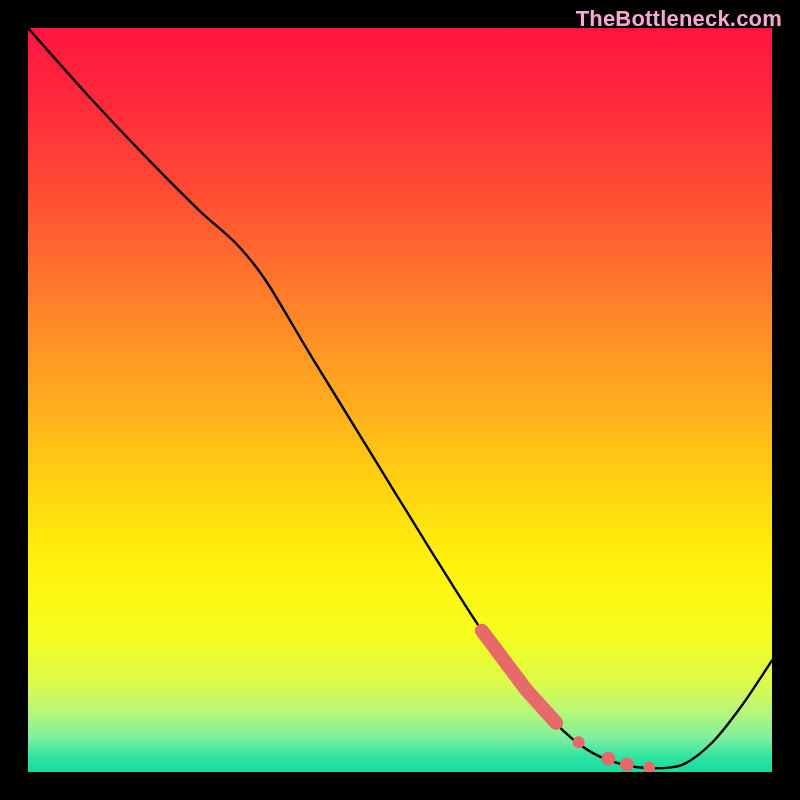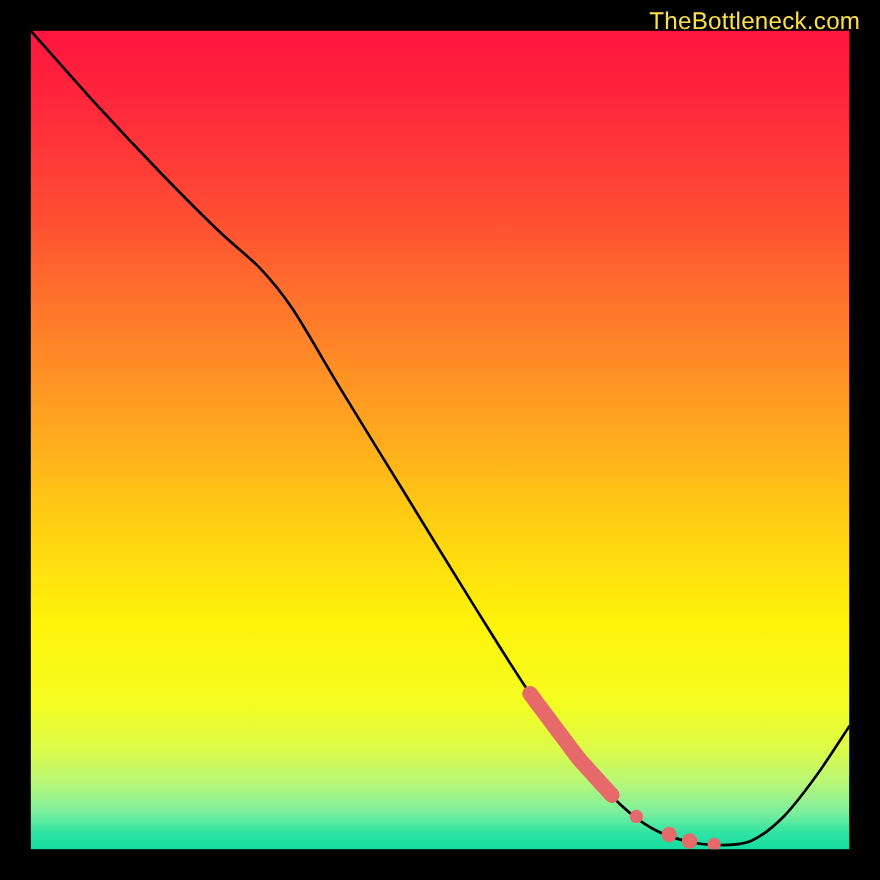--- a/index.html
+++ b/index.html
@@ -14,23 +14,23 @@
   .frame {
     position: relative;
     width: 800px;
     height: 800px;
     background: #000;
   }
   .watermark {
     position: absolute;
     top: 6px;
     right: 18px;
-    color: #fde047;
+    color: #f9a8d4;
     font-size: 22px;
-    font-weight: 400;
+    font-weight: 700;
     letter-spacing: 0.2px;
     z-index: 50;
   }
   svg { display: block; }
 </style>
 </head>
 <body>
 
 <div class="frame">
   <div class="watermark">TheBottleneck.com</div>

